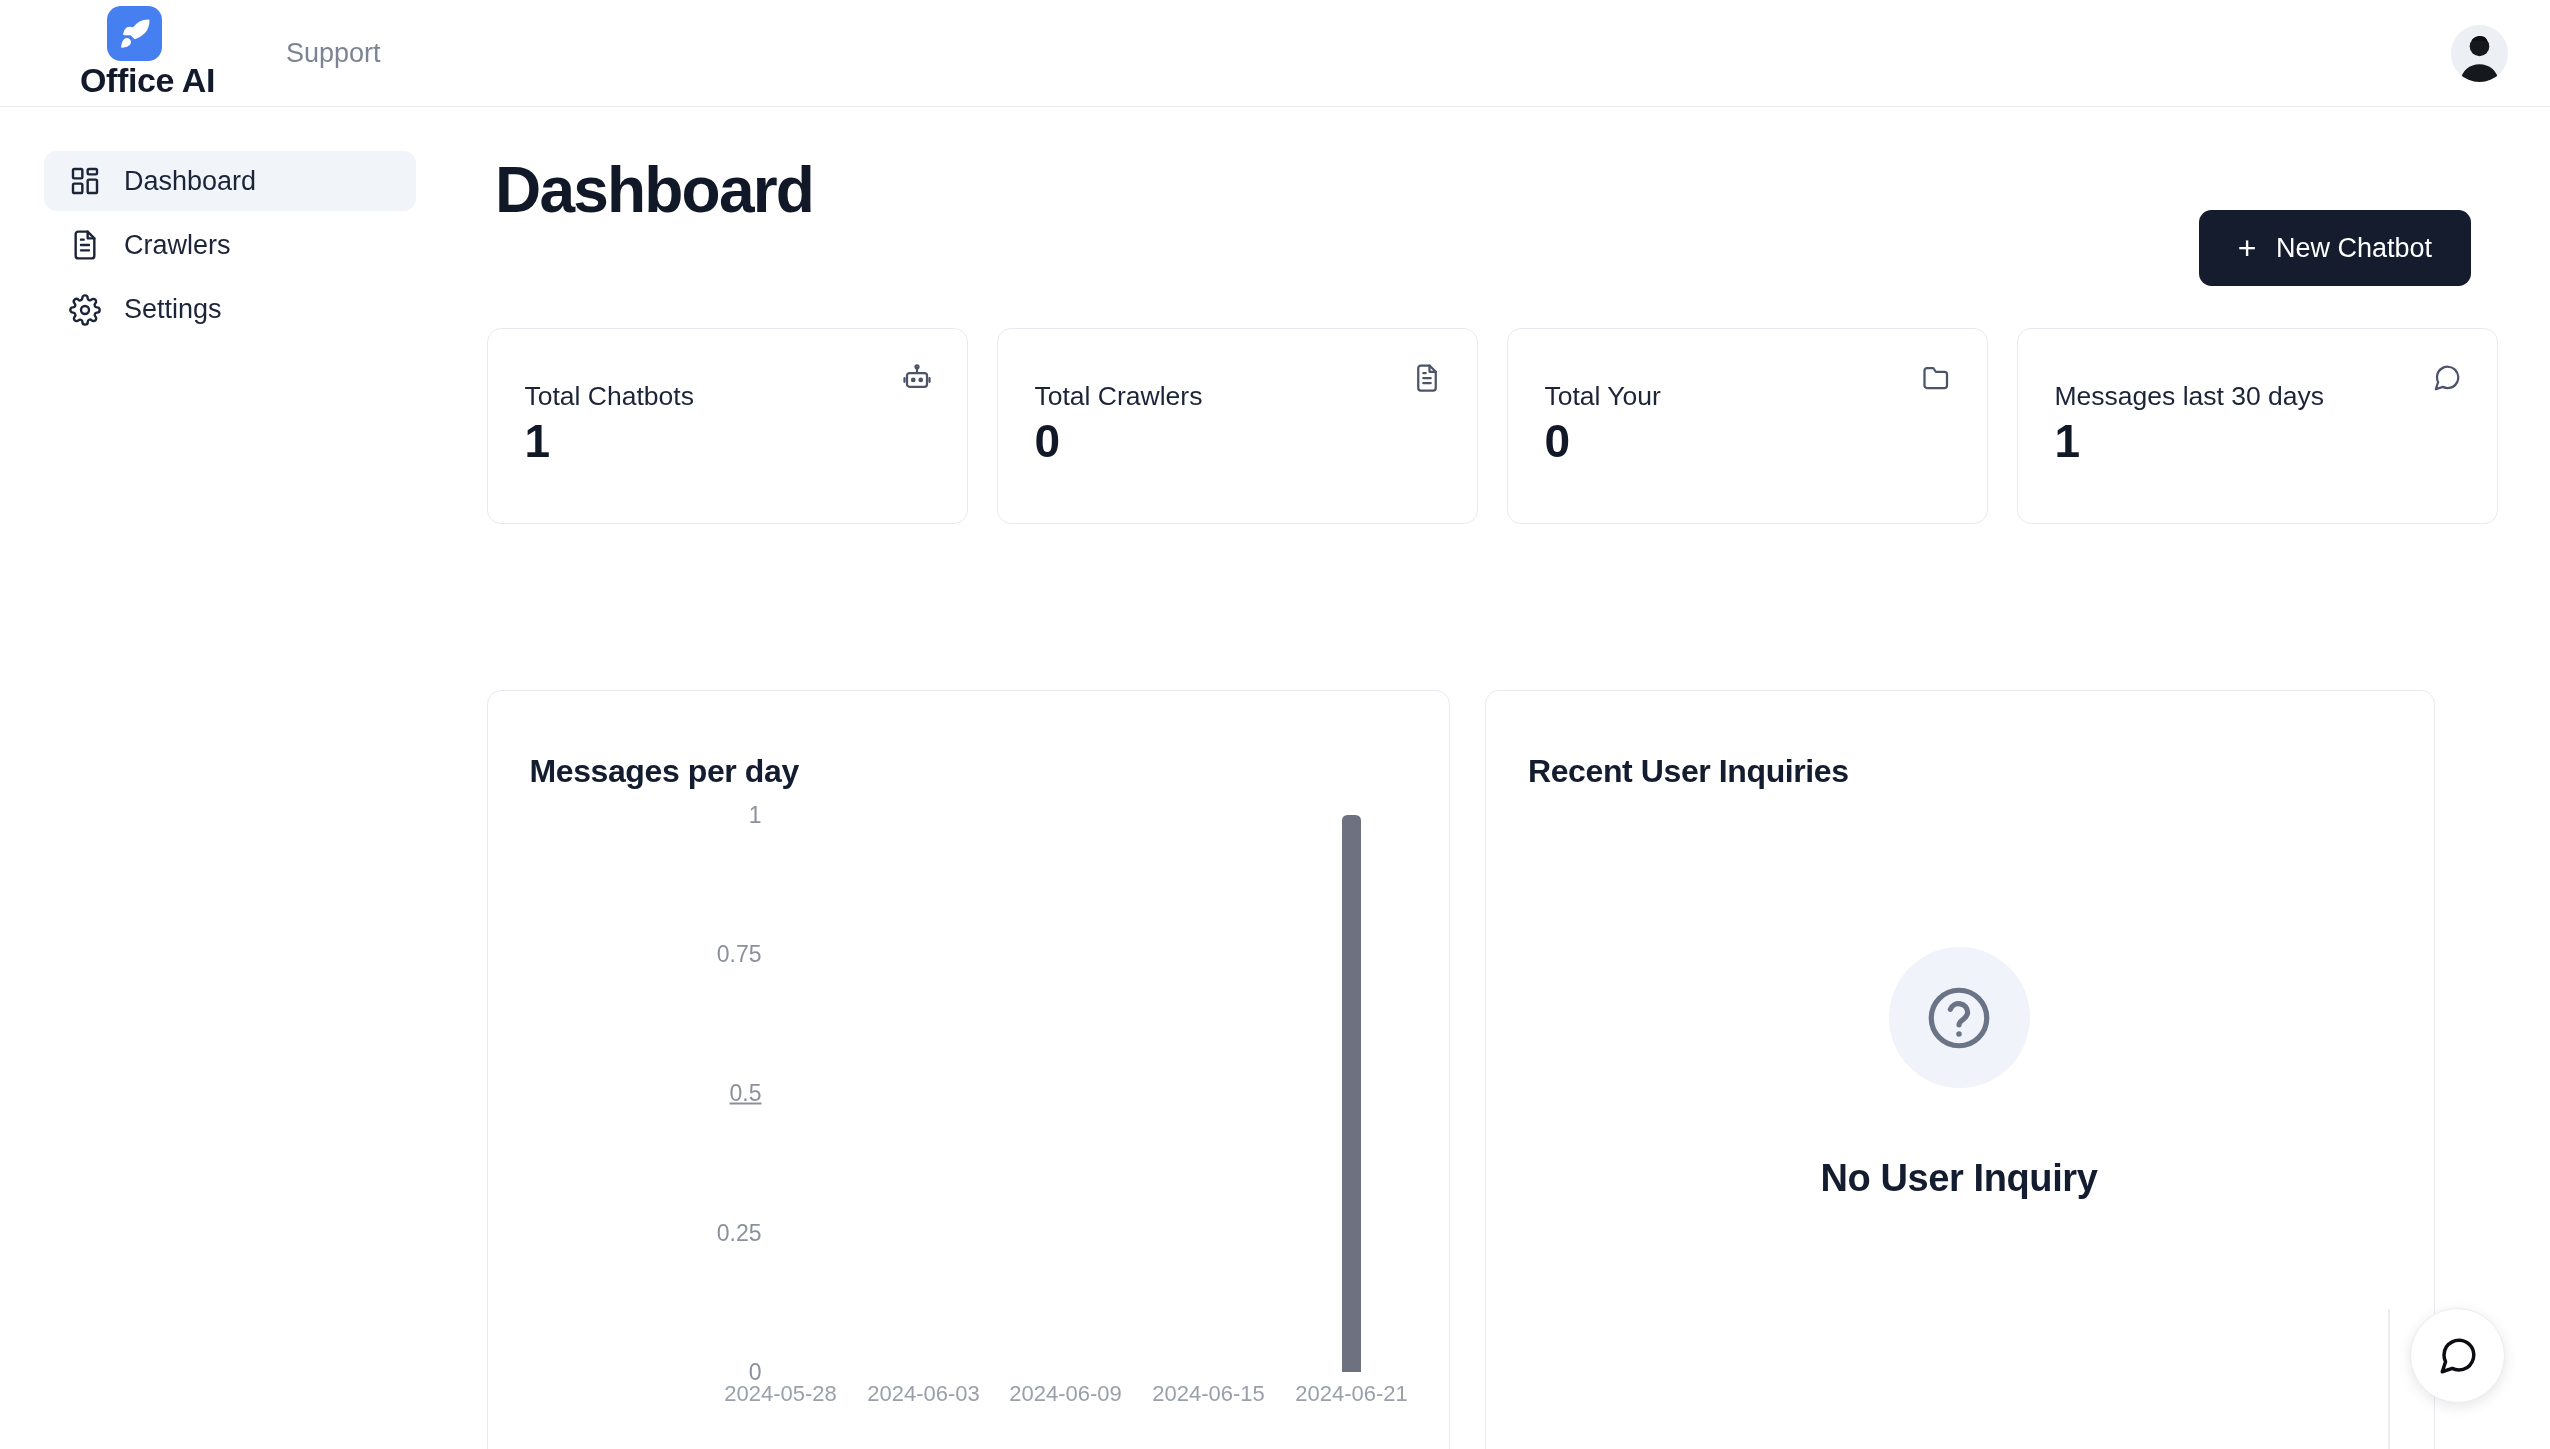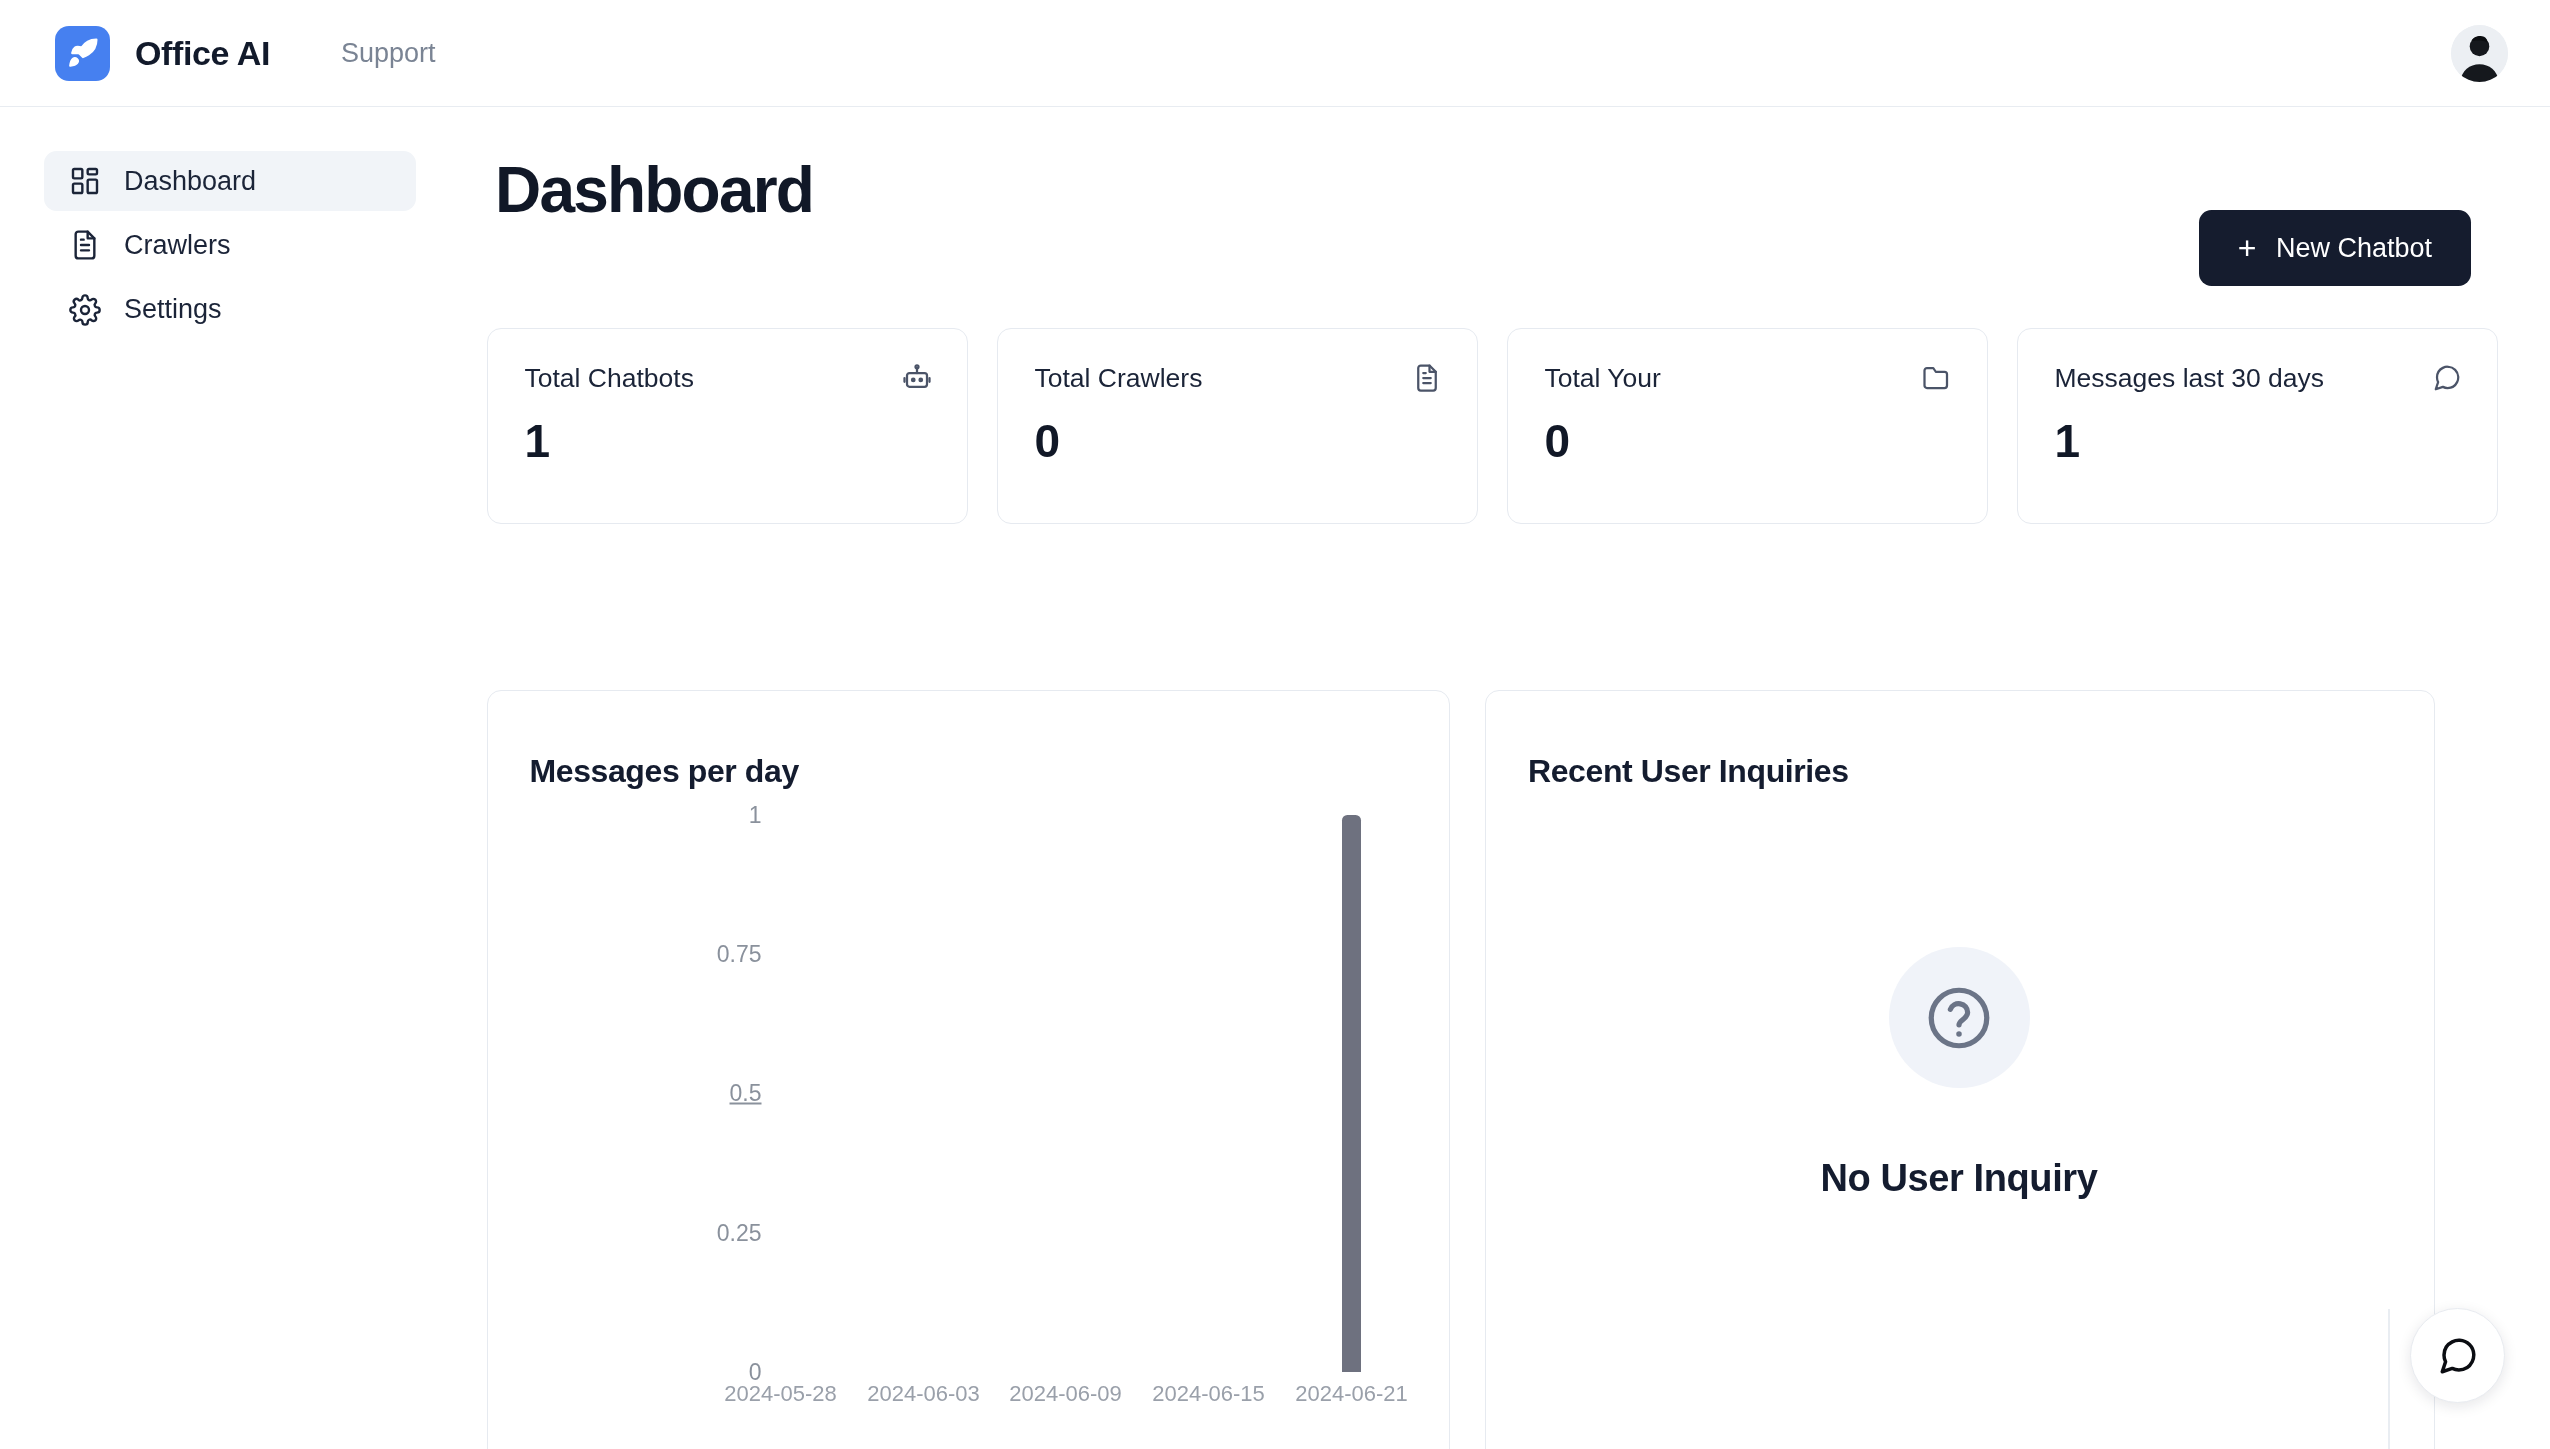--- a/index.html
+++ b/index.html
@@ -10,21 +10,21 @@
     overflow: hidden;
   }
   
   .topbar {
     position: absolute; top: 0; left: 0;
     width: 2550px; height: 107px;
     background: #ffffff;
     border-bottom: 1.8px solid #e8ecf1;
     display: flex; align-items: center;
   }
-  .brand { display: flex; align-items: center; margin-left: 55px; }
+  .brand { display: flex; align-items: center; margin-left: 55px; flex-direction: column; }
   .logo-tile {
     width: 55px; height: 55px; border-radius: 14px;
     background: #4680f0;
     display: flex; align-items: center; justify-content: center;
   }
   .logo-tile svg { width: 32px; height: 32px; display: block; }
   .brand-name {
     margin-left: 25px;
     font-size: 34px; font-weight: bold; color: #121a2b;
     letter-spacing: -0.4px;
@@ -86,21 +86,21 @@
   
   .stats {
     position: absolute; left: 26.5px; top: 221px;
     width: 2011px; height: 196px;
     display: grid; grid-template-columns: repeat(4, 1fr); gap: 29px;
   }
   .stat-card {
     background: #ffffff;
     border: 1.8px solid #e6eaf0;
     border-radius: 14px;
-    padding: 34px 37px;
+    padding: 52px 37px;
     position: relative;
   }
   .stat-label { font-size: 26.5px; color: #1b2438; }
   .stat-value {
     position: absolute; left: 37px; top: 85px;
     font-size: 46px; font-weight: bold; color: #111827;
   }
   .stat-icon { position: absolute; right: 35px; top: 34px; width: 30px; height: 30px; }
   .stat-icon svg { width: 30px; height: 30px; display: block; }
 

